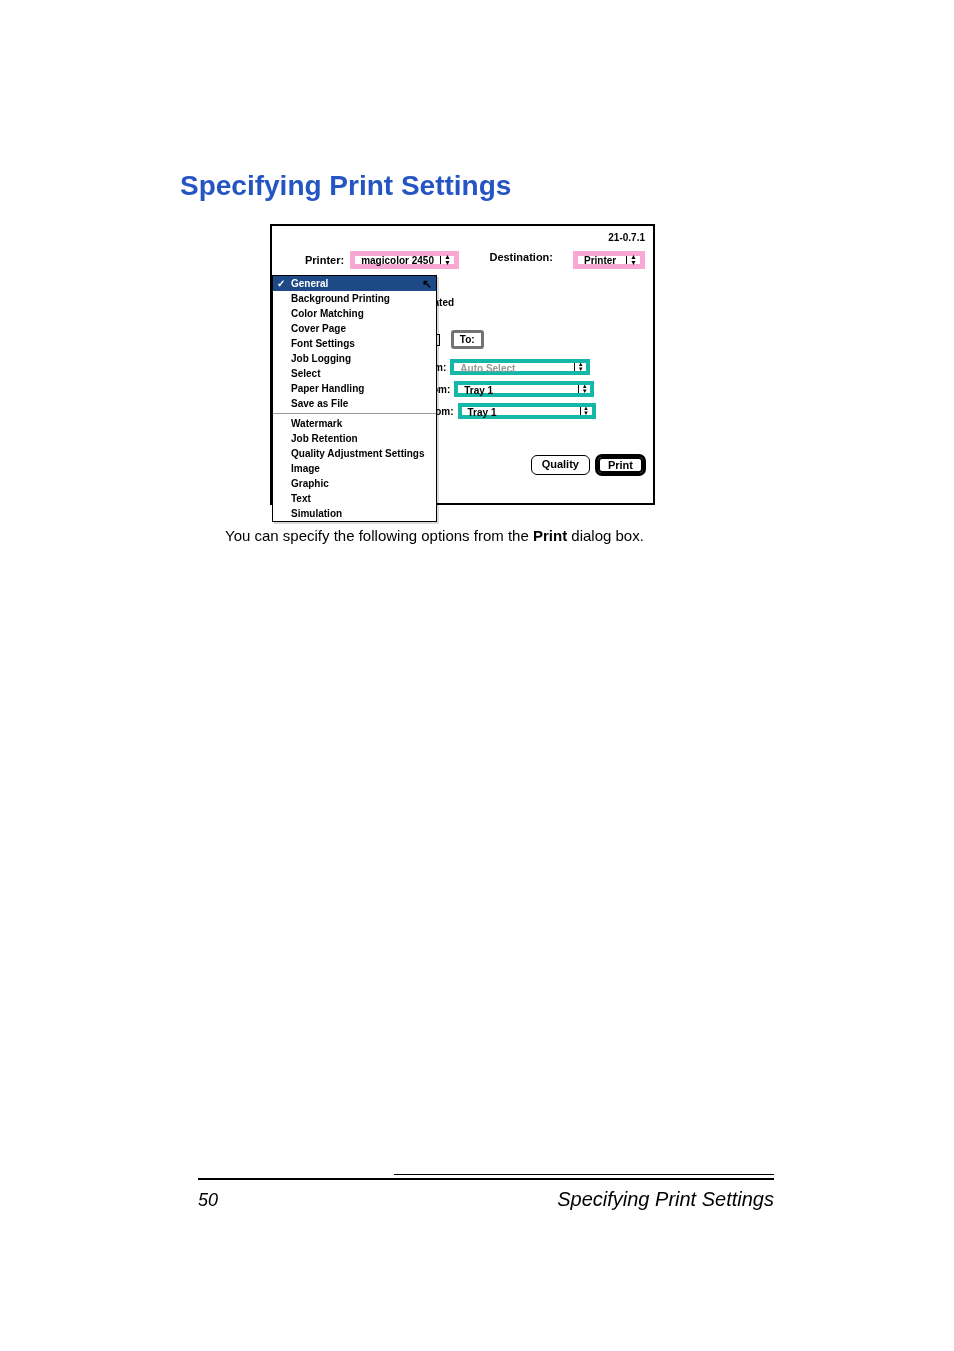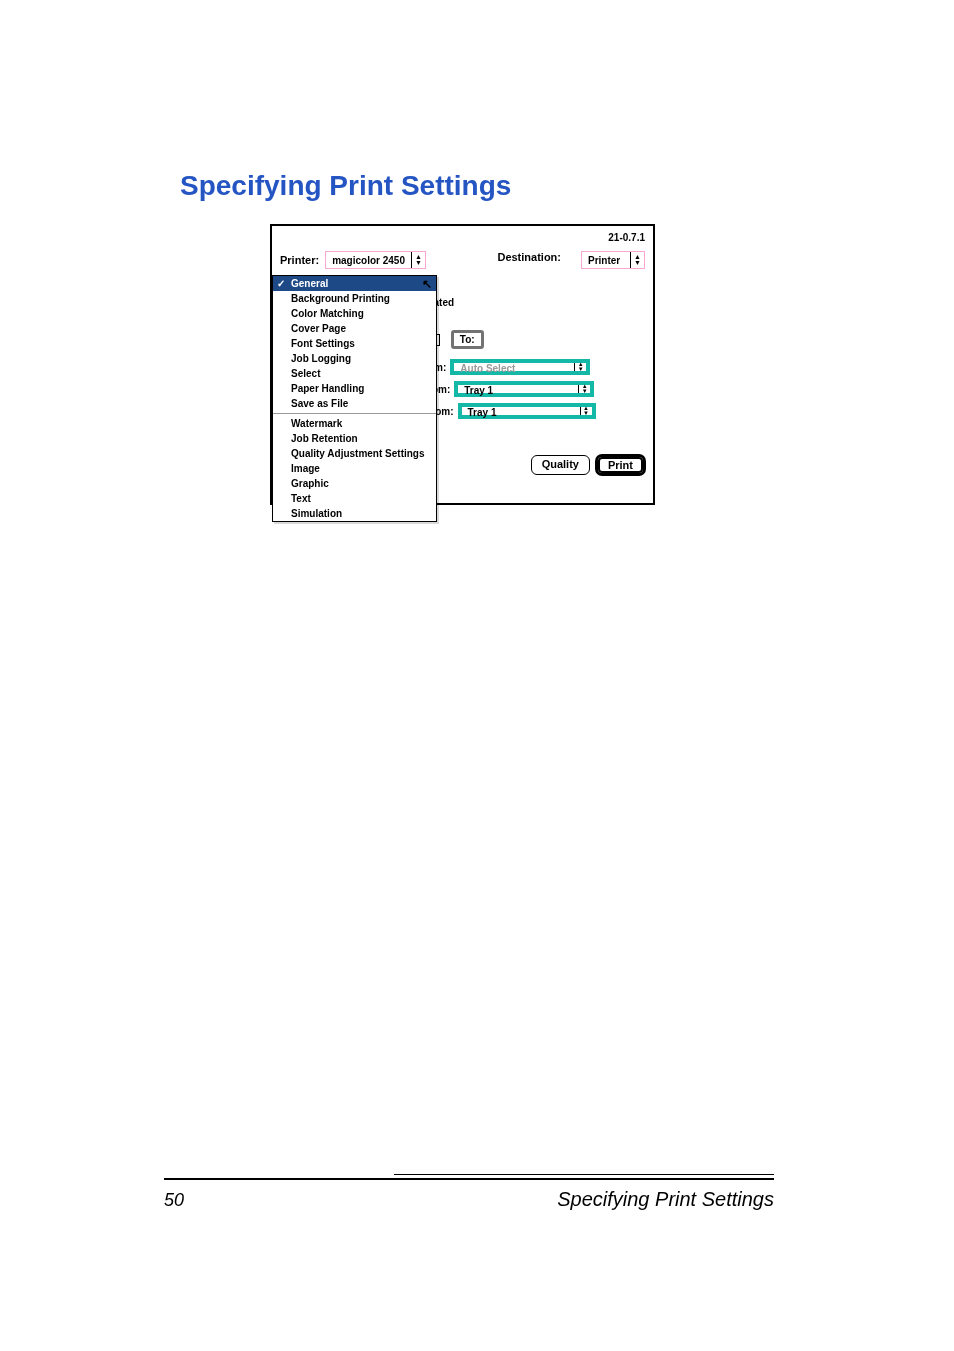--- a/index.html
+++ b/index.html
@@ -5,22 +5,22 @@
     * { box-sizing: border-box; margin: 0; padding: 0; }
     html, body { width: 954px; height: 1351px; background: #fff; font-family: Arial, Helvetica, sans-serif; color: #000; }
     .page { position: relative; width: 954px; height: 1351px; padding: 170px 180px 112px 180px; }
     .heading { color: #2455c3; font-size: 28px; font-weight: bold; margin-bottom: 22px; }
     .intro { font-size: 15px; line-height: 1.45; margin-left: 45px; margin-bottom: 20px; width: 480px; }
     .intro b { font-weight: bold; }
     .dialog-wrap { margin-left: 90px; margin-bottom: 20px; }
     .dialog { width: 385px; border: 2px solid #000; background: #fff; font-family: Arial, sans-serif; font-size: 11px; font-weight: bold; position: relative; padding: 6px 8px 8px 8px; }
     .top-row { display: flex; justify-content: space-between; align-items: center; }
     .top-version { font-size: 10px; font-weight: bold; text-align: right; margin-bottom: 8px; }
-    .lbl { font-weight: bold; font-size: 11px; }
-    .select-wrap { display: inline-flex; align-items: center; border: 1px solid #f9a8d4; background: #fff; height: 18px; }
+    .lbl { font-weight: bold; font-size: 11px; margin-left: 25px; }
+    .select-wrap { display: inline-flex; align-items: center; border: 5px solid #f9a8d4; background: #fff; height: 18px; }
     .select-wrap .val { padding: 0 6px; min-width: 80px; font-size: 10px; font-weight: bold; }
     .select-wrap .arrows { border-left: 1px solid #000; width: 14px; height: 100%; display: flex; flex-direction: column; align-items: center; justify-content: center; font-size: 7px; line-height: 6px; }
     .top-left { display: flex; align-items: center; gap: 6px; }
     .top-right { display: flex; align-items: flex-start; gap: 20px; }
 
     .menu-and-content { position: relative; margin-top: 6px; min-height: 220px; }
     .menu-box { position: absolute; left: -8px; top: 0; width: 165px; background: #fff; border: 1px solid #000; z-index: 5; box-shadow: 2px 2px 0 rgba(0,0,0,0.15); }
     .menu-item { font-size: 10px; font-weight: bold; padding: 2px 6px 2px 18px; position: relative; white-space: nowrap; }
     .menu-item.selected { background: #1d4a87; color: #fff; }
     .menu-item.selected .check { position: absolute; left: 4px; top: 2px; }
@@ -34,21 +34,21 @@
     .field-sel .fval { padding: 0 6px; min-width: 90px; font-size: 10px; font-weight: bold; }
     .field-sel.disabled .fval { color: #999; }
     .field-sel .farr { border-left: 1px solid #000; width: 12px; height: 100%; display: flex; flex-direction: column; align-items: center; justify-content: center; font-size: 6px; line-height: 5px; }
 
     .buttons-row { position: absolute; right: 0; bottom: -8px; display: flex; gap: 6px; }
     .btn { border: 1px solid #000; border-radius: 6px; padding: 2px 10px; font-size: 11px; font-weight: bold; background: #fff; }
     .btn.default { box-shadow: 0 0 0 2px #000 inset, 0 0 0 1px #000; border: 2px solid #000; }
 
     .outro { font-size: 15px; line-height: 1.45; margin-left: 45px; margin-top: 18px; }
 
-    .footer-area { position: absolute; left: 164px; right: 180px; bottom: 140px; }
+    .footer-area { position: absolute; left: 198px; right: 180px; bottom: 140px; }
     .footer-rule-thin { border-top: 1px solid #000; width: 380px; margin-left: auto; margin-bottom: 3px; }
     .footer-rule-thick { border-top: 2px solid #000; width: 100%; margin-bottom: 8px; }
     .footer-line { display: flex; justify-content: space-between; align-items: baseline; }
     .page-num { font-style: italic; font-size: 18px; }
     .footer-title { font-style: italic; font-size: 20px; }
   </style>
 </head>
 <body>
 
 <div class="page">
@@ -129,20 +129,23 @@
 
           <div class="buttons-row" style="bottom:-50px; right:0;">
             <div class="btn">Quality</div>
             <div class="btn default">Print</div>
           </div>
         </div>
       </div>
     </div>
   </div>
 
+  <p class="outro">
+    <span>You can specify the following options from the </span><b>Print</b><span> dialog box.</span>
+  </p>
 
   <div class="footer-area">
     <div class="footer-rule-thin"></div>
     <div class="footer-rule-thick"></div>
     <div class="footer-line">
       <span class="page-num">50</span>
       <span class="footer-title">Specifying Print Settings</span>
     </div>
   </div>
 </div>

